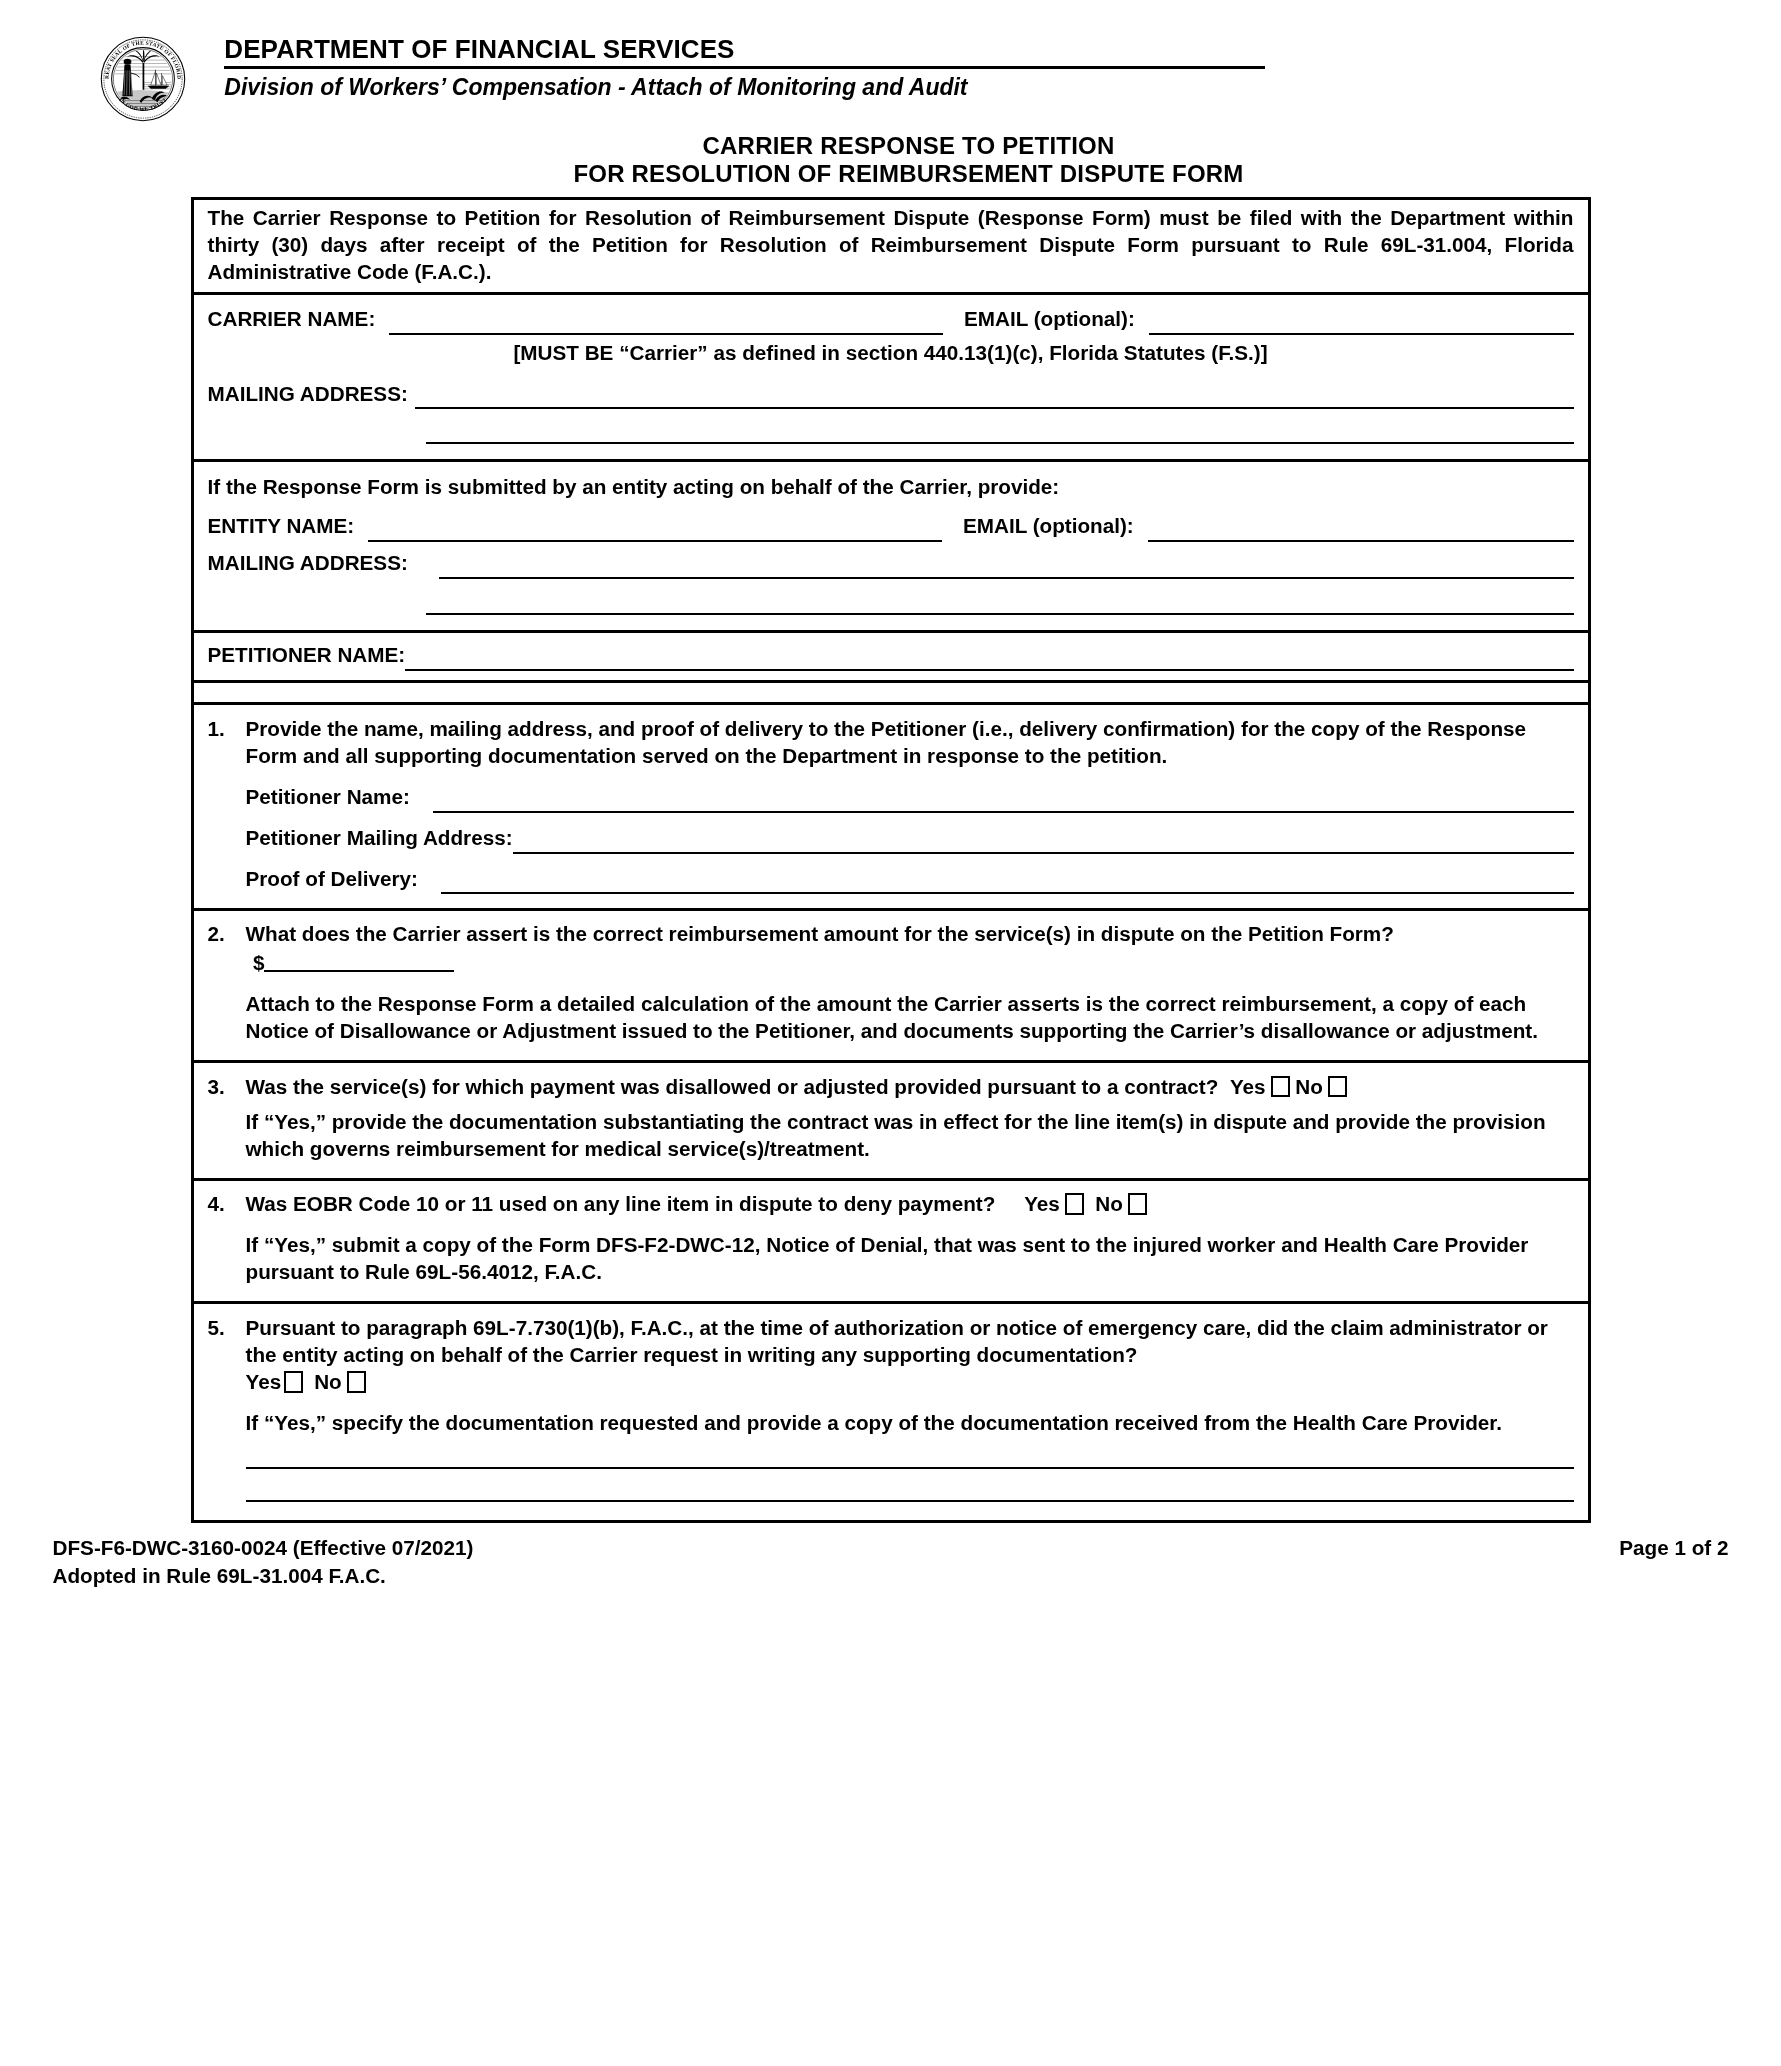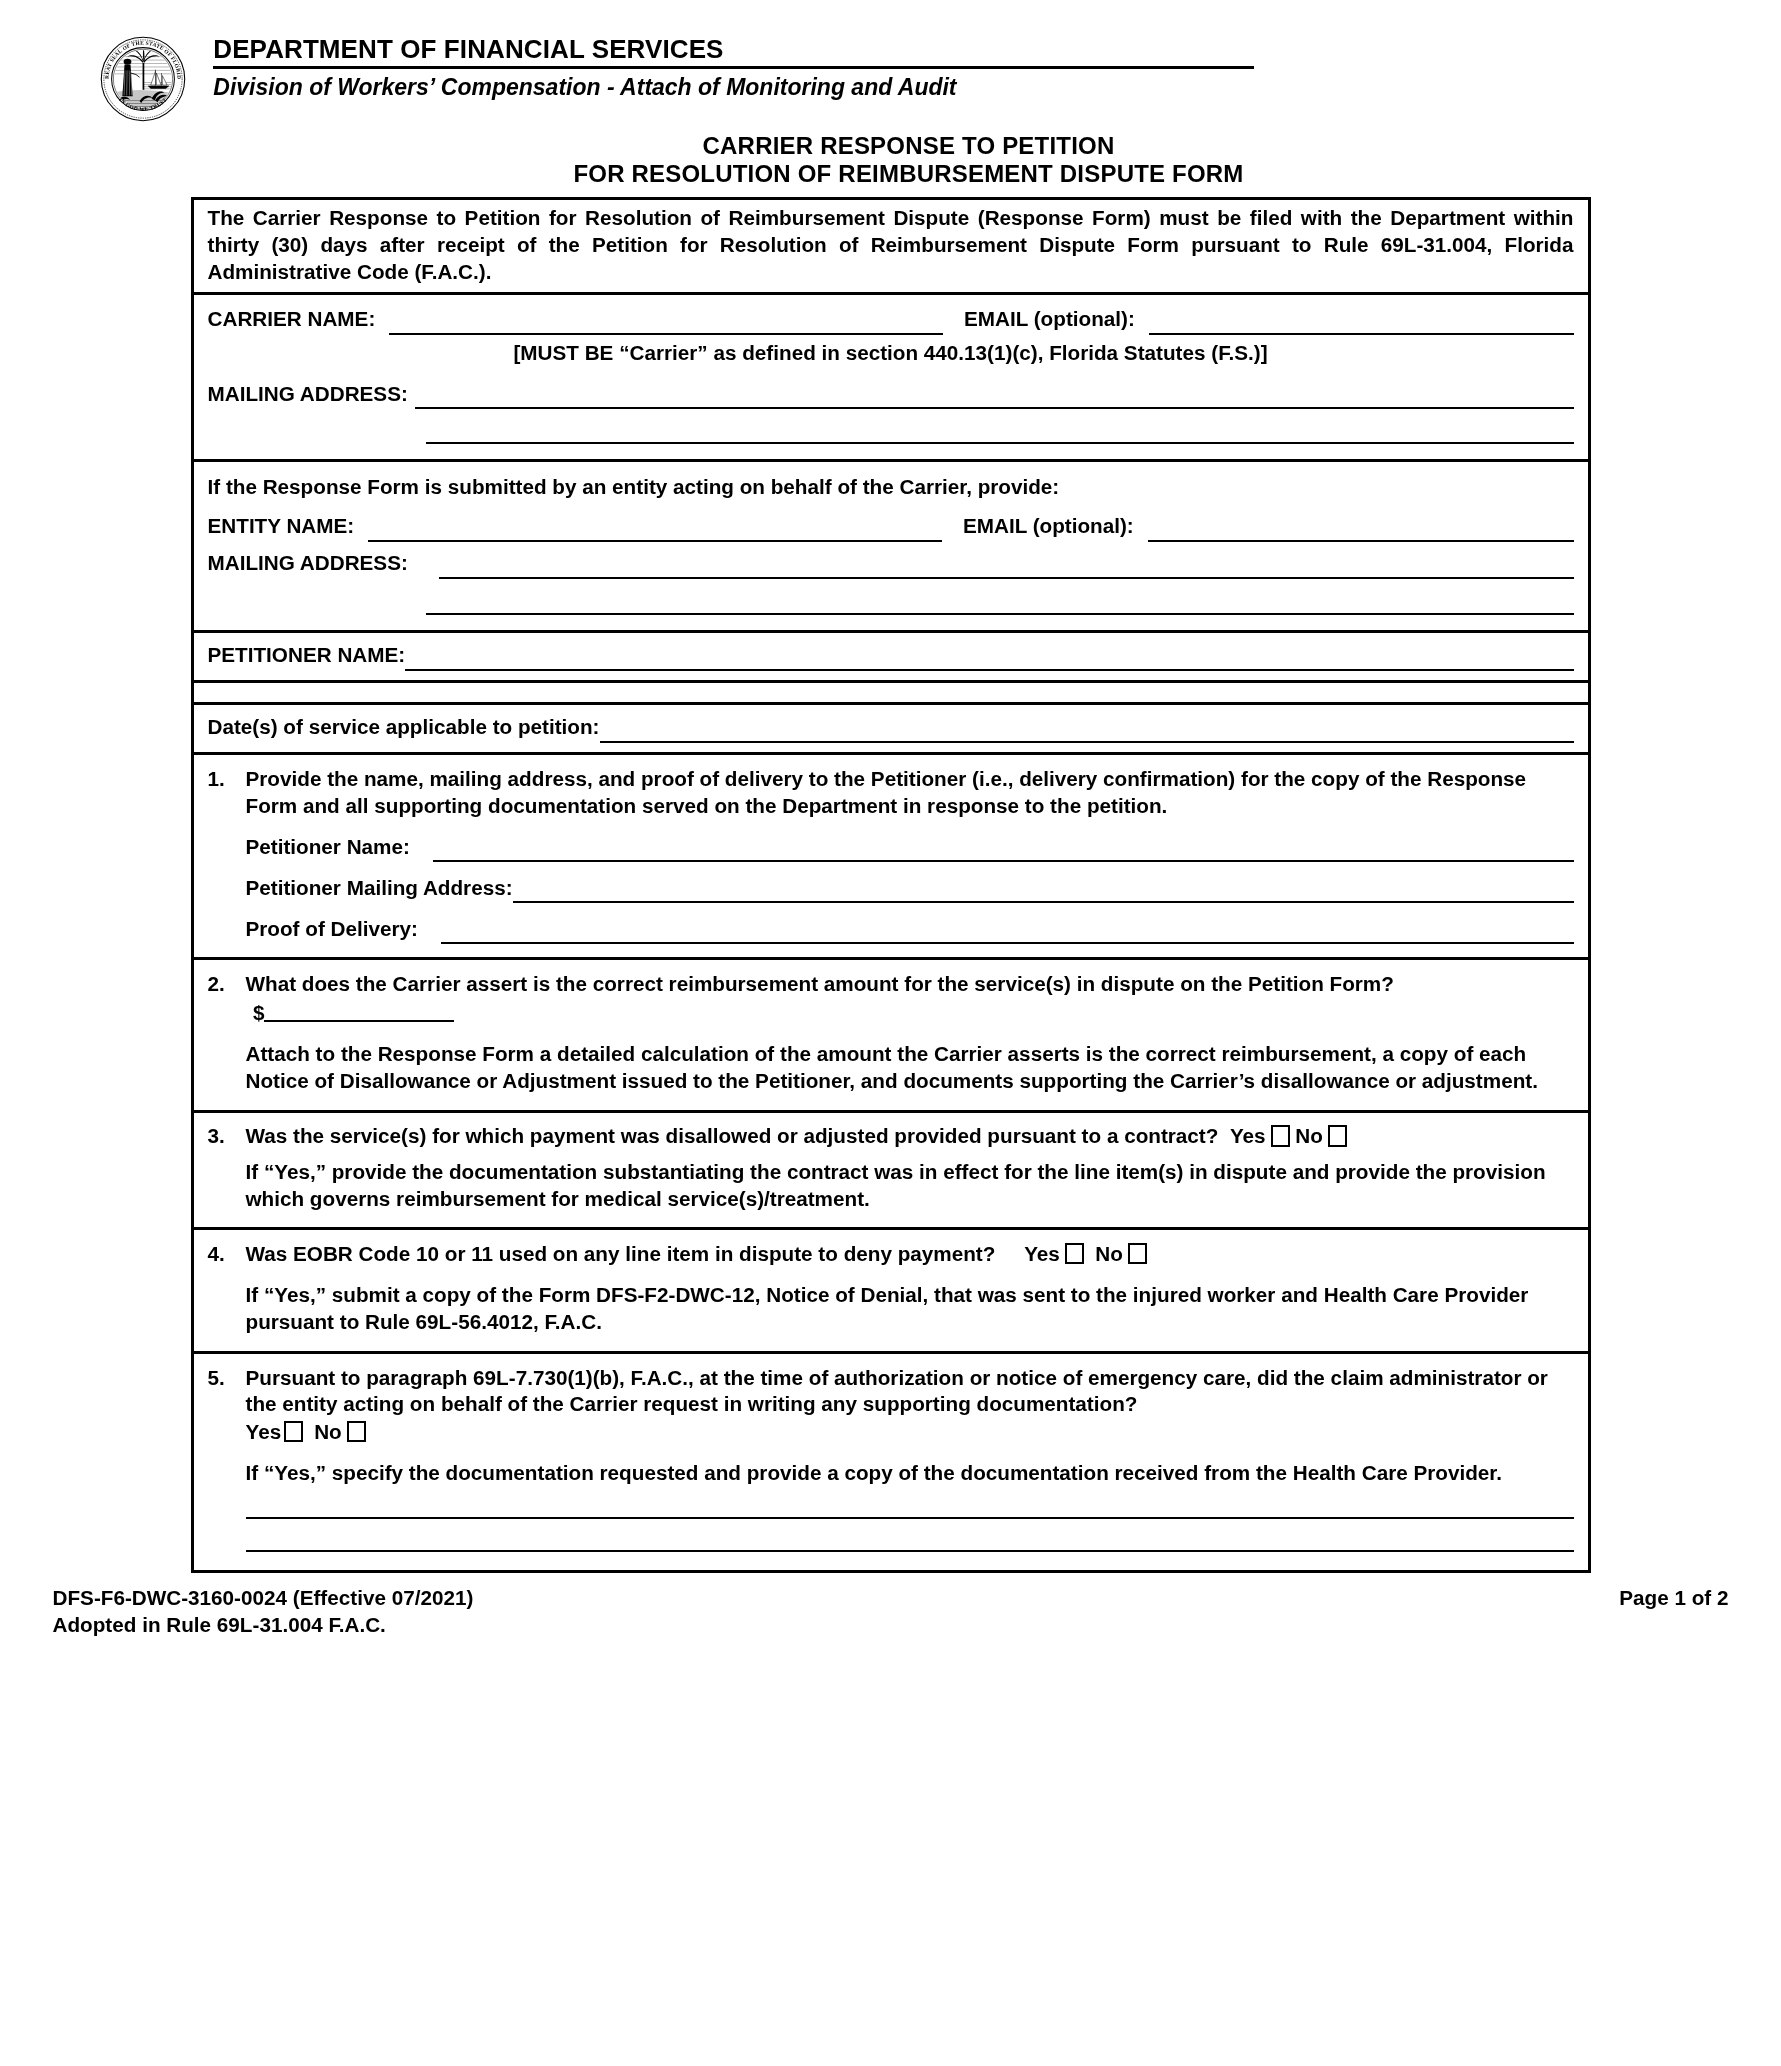--- a/index.html
+++ b/index.html
@@ -32,21 +32,21 @@
   }
   .seal {
     width: 86px;
     height: 86px;
     flex: 0 0 86px;
     margin-top: 4.1px;
     margin-left: 8.3px;
   }
   .seal svg { display:block; width:100%; height:100%; }
   .header-text {
-    margin-left: 27px;
+    margin-left: 38px;
     padding-top: 4.1px;
   }
   .dept-line {
     font-weight: bold;
     font-size: 26px;
     letter-spacing: 0.1px;
     line-height: 1.0;
     white-space: nowrap;
     font-variant: small-caps;
   }
@@ -331,30 +331,20 @@
         </td>
       </tr>
 
       <tr>
         <td>
           <div style="height:4.1px"></div>
           <div style="height:4.1px"></div>
         </td>
       </tr>
 
-      <tr>
-        <td>
-          <div style="height:4.1px"></div>
-          <div class="flexrow">
-            <span class="label">Date(s) of service applicable to petition:</span>
-            <span class="uline" style="flex:1 1 auto;"></span>
-          </div>
-          <div style="height:4.1px"></div>
-        </td>
-      </tr>
 
       <tr>
         <td>
           <div style="height:5.8px"></div>
           <div class="indent-q">
             <div class="qnum">1.</div>
             <div class="qbody">
               <div>Provide the name, mailing address, and proof of delivery to the Petitioner (i.e., delivery confirmation) for the copy of the Response Form and all supporting documentation served on the Department in response to the petition.</div>
 
               <div class="flexrow para-gap">

